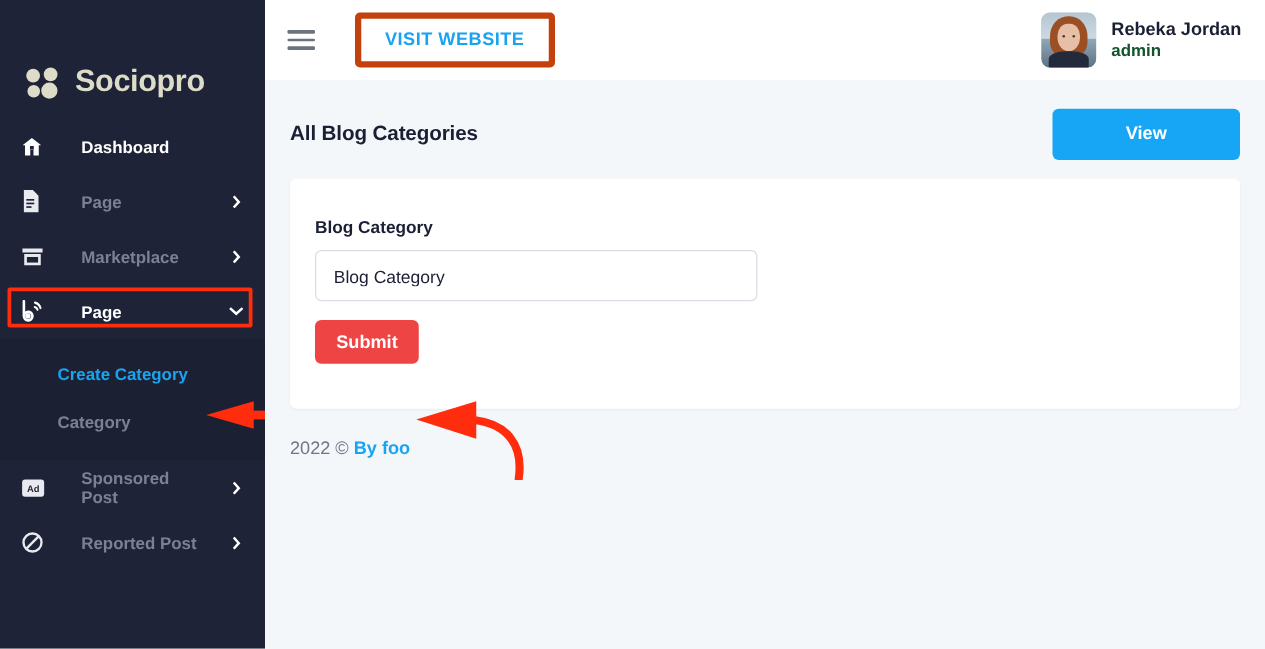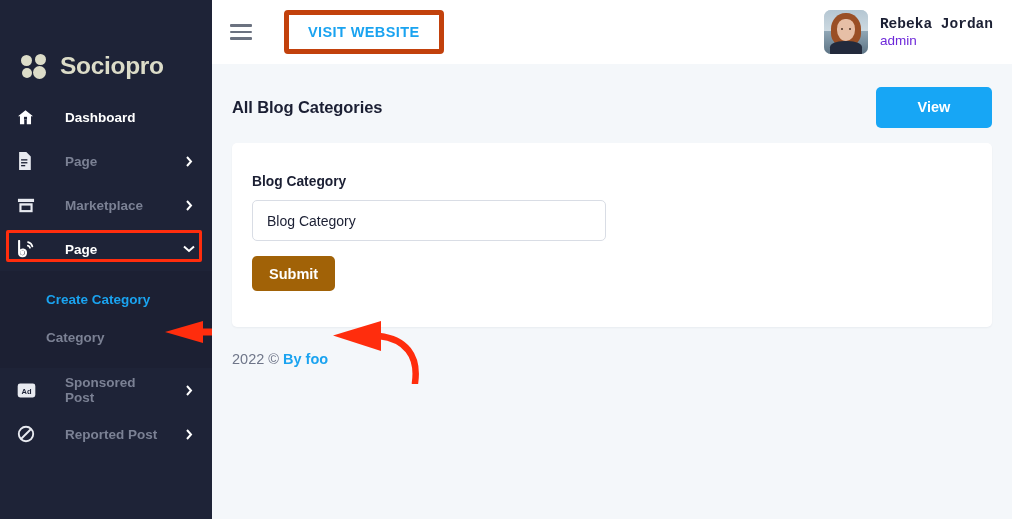--- a/index.html
+++ b/index.html
@@ -215,26 +215,25 @@
     position: absolute; width:2.4px; height:2.4px; background:#4b3326; border-radius:50%;
     top:18px;
   }
   .avatar .eye.l { left:17px; }
   .avatar .eye.r { left:25px; }
   .user-meta { line-height: 1.25; }
   .user-name {
     font-size: 14.5px;
     font-weight: 700;
     color: #1b1f33;
-    font-family: Liberation Mono, monospace;
   }
   .user-role {
     font-size: 13.5px;
-    color: #6d28d9;
-    font-weight: 400;
+    color: #14532d;
+    font-weight: 700;
   }
 
   #content {
     flex: 1 1 auto;
     padding: 20px 20px 0 20px;
     position: relative;
   }
   .page-head {
     display: flex;
     align-items: center;
@@ -246,21 +245,21 @@
     font-weight: 700;
     color: #1b1f33;
     flex: 1 1 auto;
     letter-spacing: -0.1px;
   }
   .view-btn {
     background: #17a6f5;
     color: #ffffff;
     border: none;
     border-radius: 5px;
-    width: 116px;
+    width: 150px;
     height: 41px;
     font-size: 14.5px;
     font-weight: 700;
     cursor: pointer;
     font-family: "Liberation Sans", sans-serif;
   }
   .card {
     background: #ffffff;
     border-radius: 5px;
     padding: 31px 24px 36px 20px;
@@ -281,21 +280,21 @@
     padding: 0 14px;
     font-size: 14px;
     color: #1b1f33;
     font-family: "Liberation Sans", sans-serif;
     background: #ffffff;
     display: block;
     margin-bottom: 15px;
   }
   .text-input::placeholder { color: #1b1f33; opacity: 1; }
   .submit-btn {
-    background: #a16207;
+    background: #ef4444;
     color: #ffffff;
     border: none;
     border-radius: 5px;
     height: 35px;
     padding: 0 17px;
     font-size: 14.5px;
     font-weight: 700;
     cursor: pointer;
     font-family: "Liberation Sans", sans-serif;
   }

